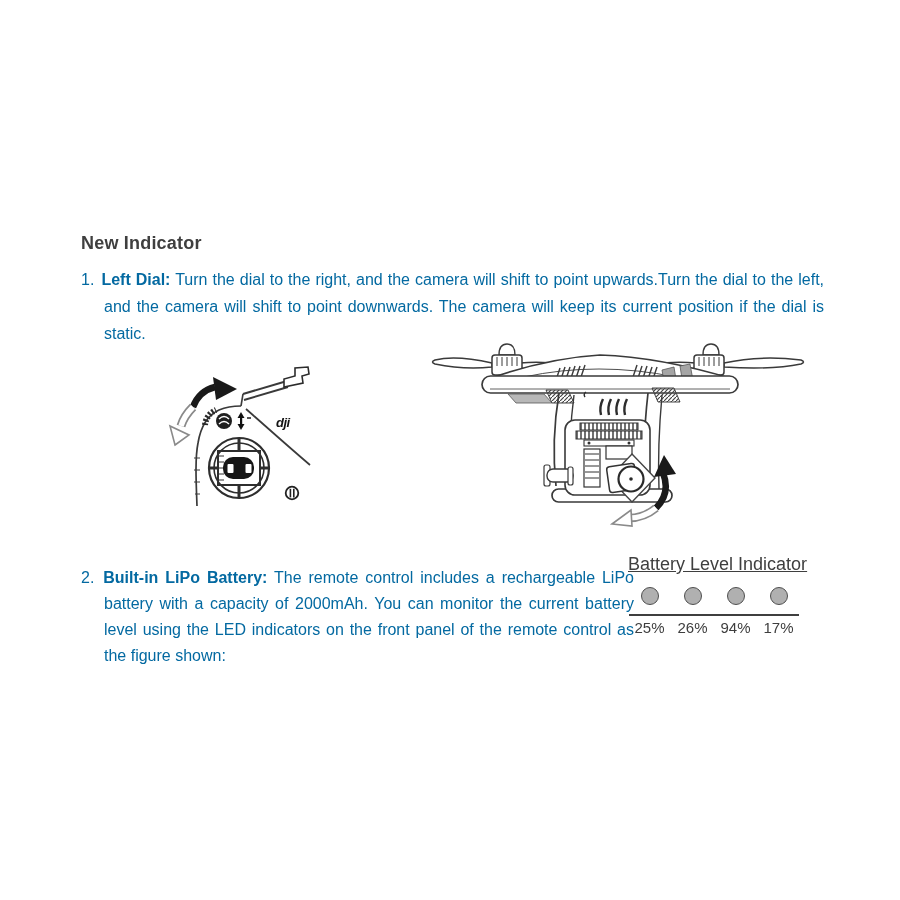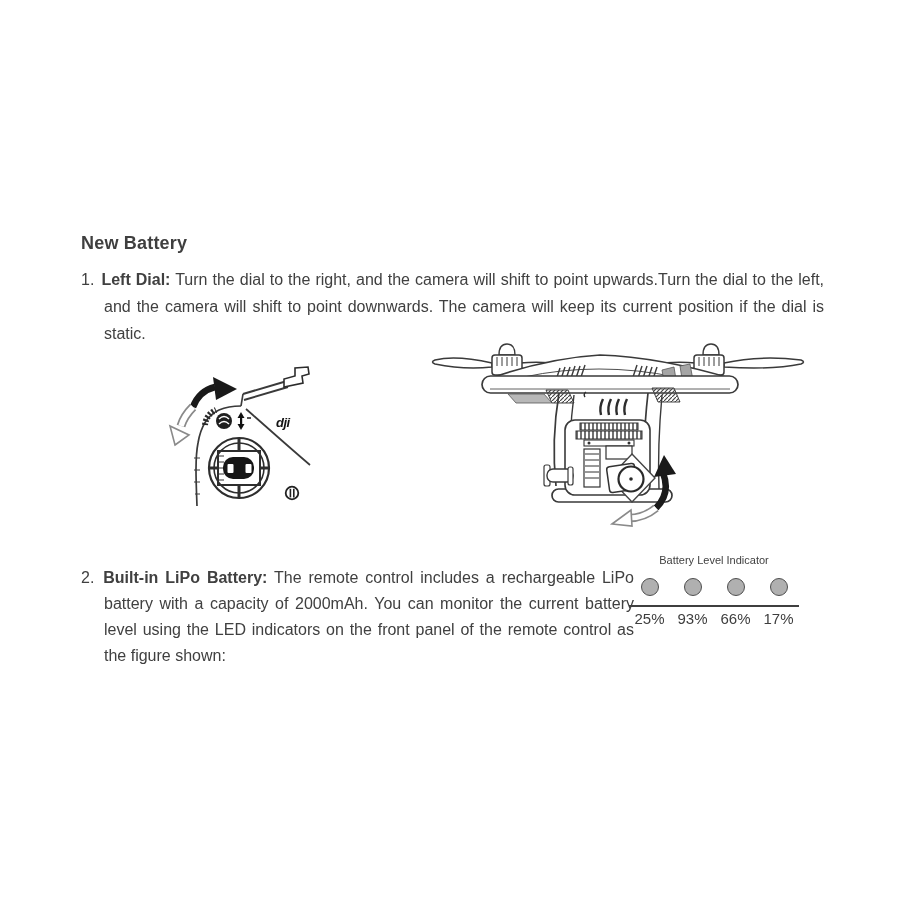--- a/index.html
+++ b/index.html
@@ -8,36 +8,36 @@
     font-family:"Liberation Sans","DejaVu Sans",sans-serif;
     color:#3e3e3e;
   }
   .page-title{
     position:absolute;left:81px;top:233px;
     font-size:18px;font-weight:bold;color:#3f3f3f;margin:0;
     letter-spacing:0.2px;
   }
   .para{
     position:absolute;margin:0;
-    font-size:16px;color:#404040;
+    font-size:16px;color:#0369a1;
     text-align:justify;
     padding-left:23px;text-indent:-23px;
   }
   .para .num{padding-right:2px;}
   .para .plabel{font-weight:bold;}
   .para-1{left:81px;top:266px;width:720px;line-height:27px;}
   .para-2{left:81px;top:565px;width:530px;line-height:26px;}
   .fig{position:absolute;}
   .fig-remote{left:163px;top:358px;width:150px;height:150px;}
   .fig-drone{left:428px;top:333px;width:380px;height:195px;}
   .battery{
     position:absolute;left:628px;top:554px;width:172px;
   }
   .battery-title{
-    font-size:11px;color:#3f3f3f;text-align:center;white-space:nowrap;
+    font-size:18px;color:#3f3f3f;text-align:center;white-space:nowrap;text-decoration:underline;
   }
   .battery-dots{
     display:flex;margin-top:12px;
   }
   .battery-cell{width:43px;display:flex;justify-content:center;}
   .dot{
     width:18px;height:18px;border-radius:50%;
     background:#b0b0b0;border:1.5px solid #4f4f4f;box-sizing:border-box;
   }
   .battery-line{
@@ -47,21 +47,21 @@
   .battery-labels{
     display:flex;margin-top:3px;
   }
   .battery-labels .battery-cell{font-size:15px;color:#3e3e3e;}
 </style>
 </head>
 <body>
 
 <main>
 
-  <h1 class="page-title">New Battery</h1>
+  <h1 class="page-title">New Indicator</h1>
 
   <p class="para para-1"><span class="num">1.</span> <span class="plabel">Left Dial:</span> <span>Turn the dial to the right, and the camera will shift to point upwards.Turn the dial to the left, and the camera will shift to point downwards. The camera will keep its current position if the dial is static.</span></p>
 
   <svg class="fig fig-remote" viewBox="0 0 150 150" aria-hidden="true">
 
     <path d="M 34 148 C 33 122 32 100 35 85 C 38 67 45 57 56 52 C 63 49 70 48 78 48" fill="none" stroke="#3a3a3a" stroke-width="1.7"></path>
     <path d="M 83 51 C 98 64 120 84 147 107" fill="none" stroke="#3a3a3a" stroke-width="1.7"></path>
 
     <g stroke="#3a3a3a" stroke-width="1">
       <line x1="31" y1="100" x2="37" y2="100"></line>
@@ -269,19 +269,19 @@
       <span class="battery-cell">
           <span class="dot"></span>
         </span>
       <span class="battery-cell">
           <span class="dot"></span>
         </span>
     </div>
     <div class="battery-line"></div>
     <div class="battery-labels">
       <span class="battery-cell">25%</span>
-      <span class="battery-cell">93%</span>
-      <span class="battery-cell">66%</span>
+      <span class="battery-cell">26%</span>
+      <span class="battery-cell">94%</span>
       <span class="battery-cell">17%</span>
     </div>
   </aside>
 
 </main>
 
 </body></html>

